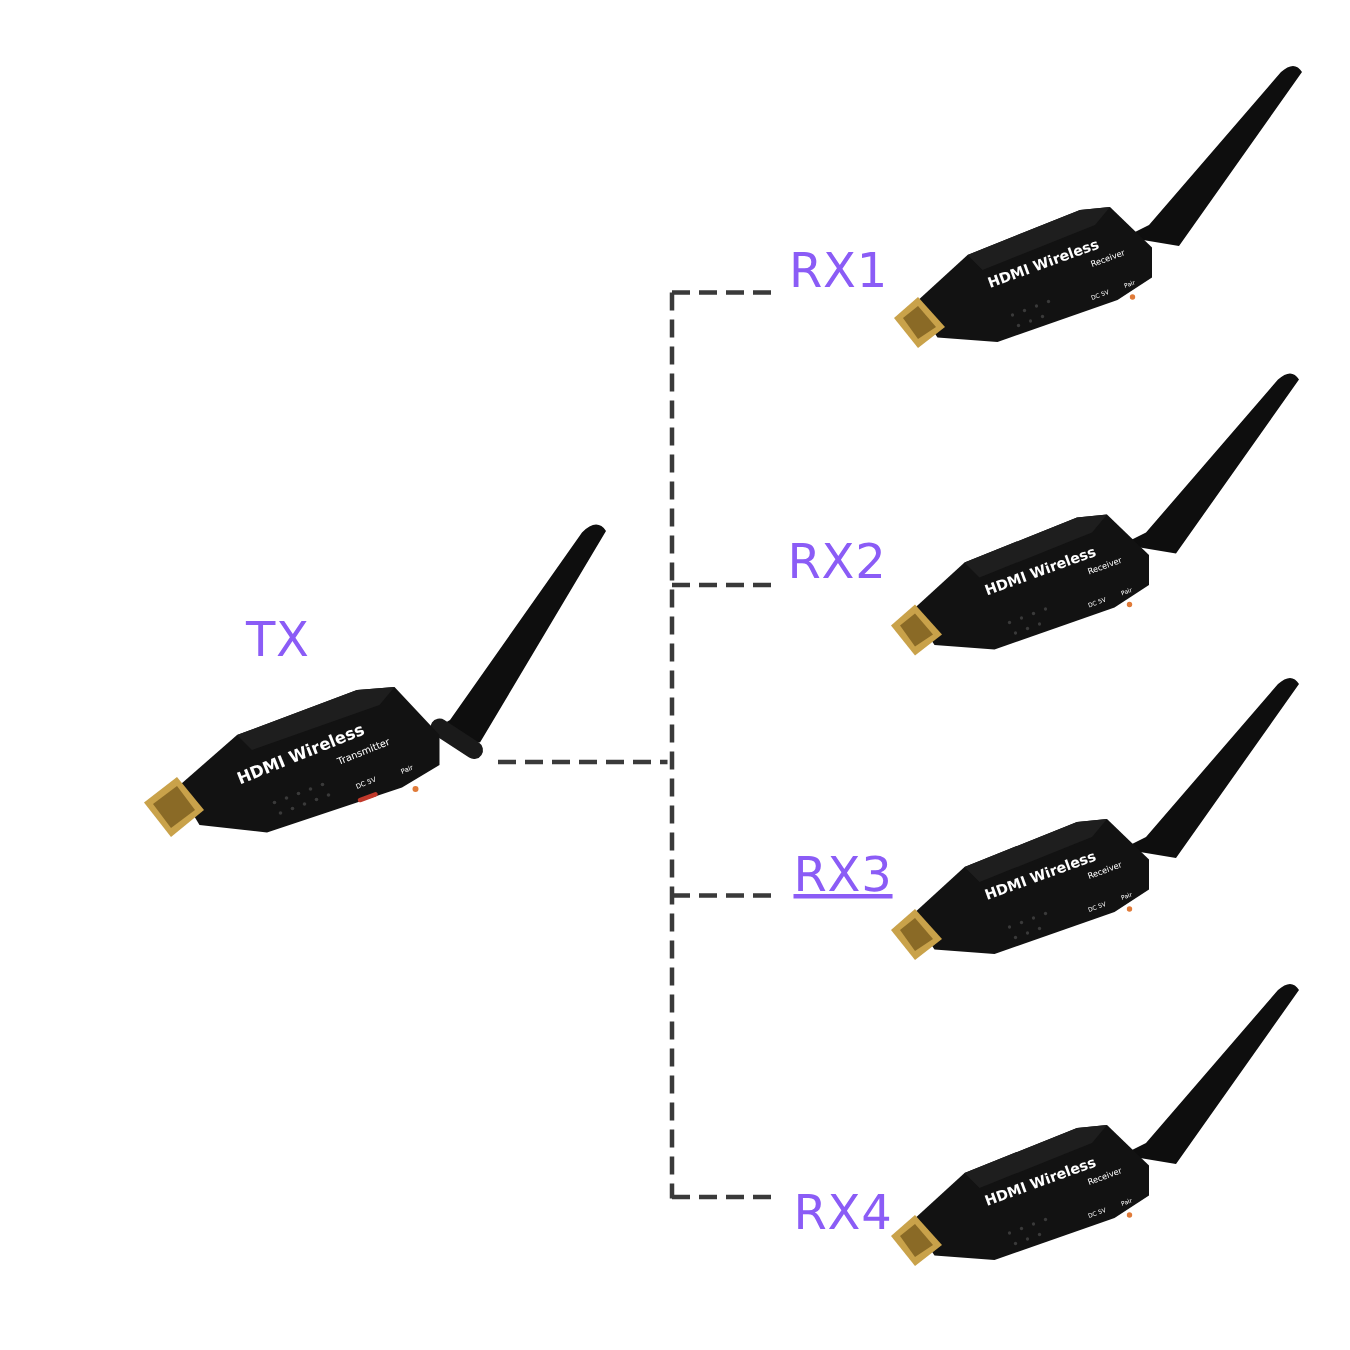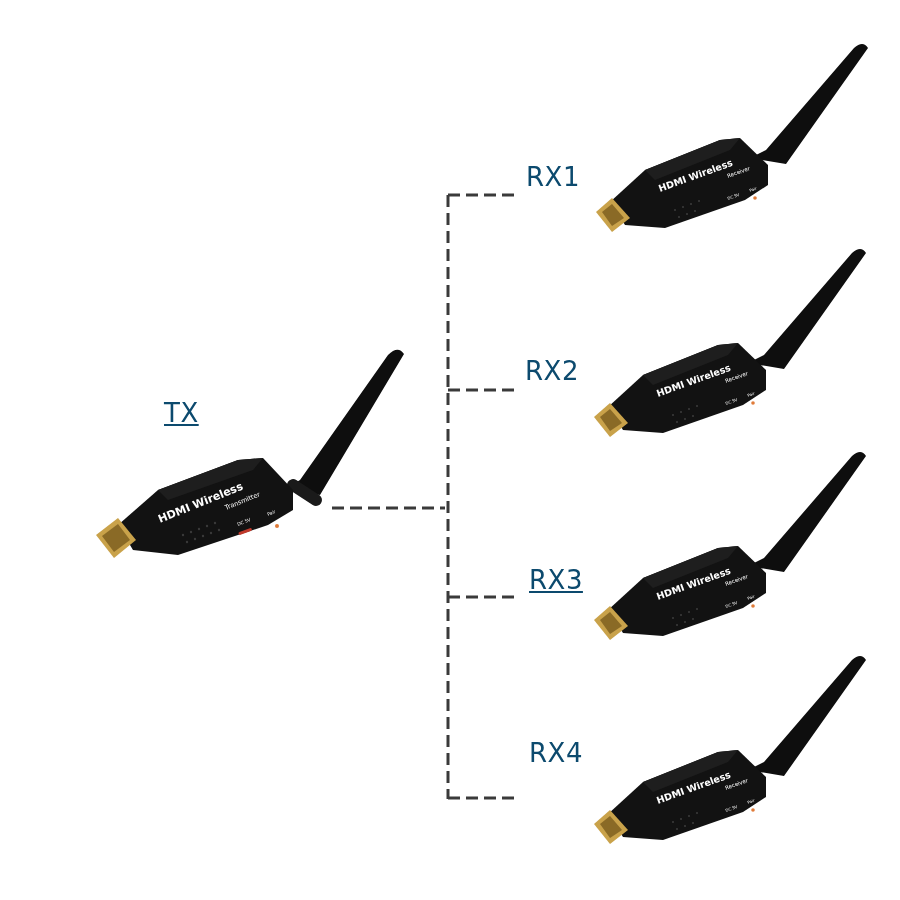--- a/index.html
+++ b/index.html
@@ -1,39 +1,39 @@
 <!DOCTYPE html>
 <html><head>
   <meta charset="utf-8">
   <style>
     html, body { margin: 0; padding: 0; background: #ffffff; }
     body { width: 900px; height: 900px; position: relative; overflow: hidden; font-family: "DejaVu Sans", sans-serif; }
-    .label { position: absolute; font-family: "DejaVu Sans", sans-serif; font-weight: 500; color: #0c4a6e; font-size: 26px; letter-spacing: 0.5px; line-height: 1; }
+    .label { position: absolute; font-family: "DejaVu Sans", sans-serif; font-weight: 500; color: #8b5cf6; font-size: 32px; letter-spacing: 0.5px; line-height: 1; }
     .device { position: absolute; }
     svg { display: block; }
   </style>
 </head>
 <body>
 
 <svg width="900" height="900" style="position:absolute;left:0;top:0;">
   <g stroke="#3a3a3a" stroke-width="3" fill="none" stroke-dasharray="12 6">
     <line x1="332" y1="508" x2="445" y2="508"></line>
     <line x1="448" y1="195" x2="448" y2="799"></line>
     <line x1="448" y1="195" x2="520" y2="195"></line>
     <line x1="448" y1="390" x2="520" y2="390"></line>
     <line x1="448" y1="597" x2="520" y2="597"></line>
     <line x1="448" y1="798" x2="520" y2="798"></line>
   </g>
 </svg>
 
-<div class="label" style="left:164px;top:400px;text-decoration:underline;">TX</div>
+<div class="label" style="left:164px;top:410px;">TX</div>
 <div class="label" style="left:526px;top:164px;">RX1</div>
 <div class="label" style="left:525px;top:358px;">RX2</div>
 <div class="label" style="left:529px;top:567px;text-decoration:underline;">RX3</div>
-<div class="label" style="left:529px;top:740px;">RX4</div>
+<div class="label" style="left:529px;top:792px;">RX4</div>
 
 <div class="device" style="left:88px;top:340px;width:330px;height:240px;">
   <svg width="330" height="240" viewBox="0 0 330 240">
 
     <path d="M195 150 L212 140 L300 15 Q310 5 316 14 L232 155 Z" fill="#0e0e0e"></path>
     <path d="M205 145 L228 160" stroke="#1a1a1a" stroke-width="12" stroke-linecap="round"></path>
 
     <path d="M30 185 L70 150 L150 120 L175 118 L205 150 L205 170 L180 185 L90 215 L45 210 Z" fill="#121212"></path>
     <path d="M70 150 L150 120 L175 118 L165 130 L80 160 Z" fill="#1e1e1e"></path>
 

